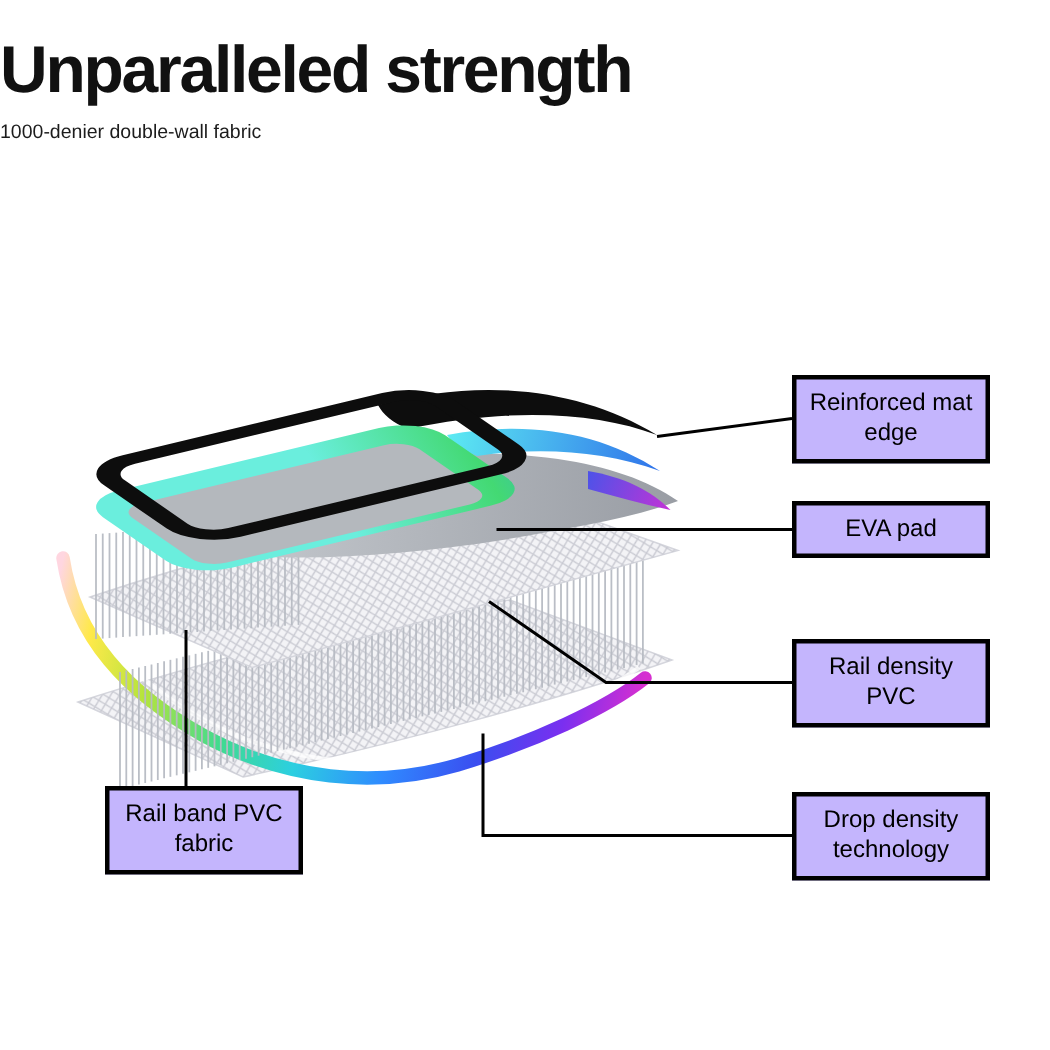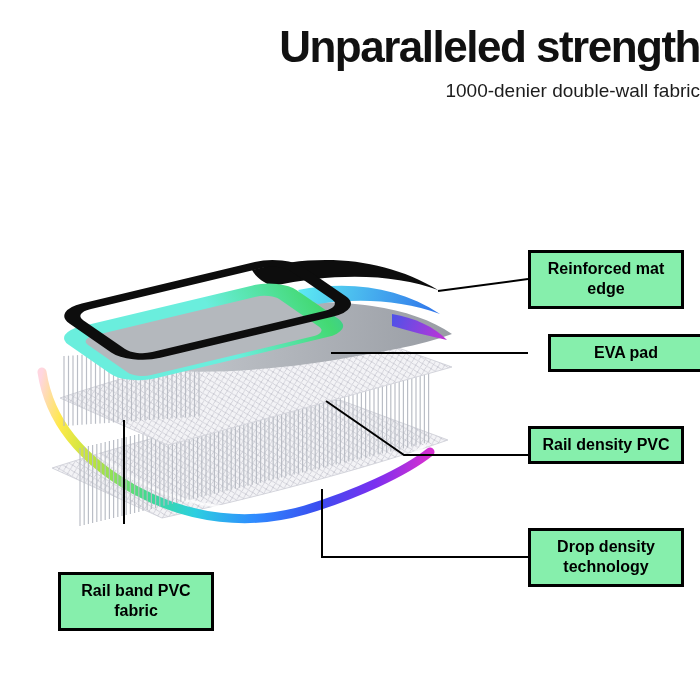--- a/index.html
+++ b/index.html
@@ -1,34 +1,34 @@
 <!DOCTYPE html>
 <html><head>
 <meta charset="utf-8">
 <style>
   html,body{margin:0;padding:0;}
   body{
     width:700px;height:700px;position:relative;background:#ffffff;
     font-family:"Liberation Sans", sans-serif;overflow:hidden;color:#111;
   }
-  .title-block{position:absolute;top:24px;left:0;width:700px;text-align:right;}
+  .title-block{position:absolute;top:24px;left:0;width:700px;text-align:left;}
   .title{margin:0;font-size:44px;font-weight:bold;letter-spacing:-1.5px;line-height:1.05;color:#111;}
   .title span{display:block;}
-  .subtitle{margin:10px 0 0 0;font-size:19px;font-weight:normal;letter-spacing:0;color:#1c1c1c;}
+  .subtitle{margin:10px 0 0 0;font-size:13px;font-weight:normal;letter-spacing:0;color:#1c1c1c;}
   .diagram{position:absolute;left:0;top:0;width:700px;height:700px;}
   .callout{
-    position:absolute;width:156px;box-sizing:border-box;
-    background:#86efac;border:3px solid #000;color:#000;
-    padding:6px 4px;font-size:16px;font-weight:bold;line-height:1.28;text-align:center;
+    position:absolute;width:132px;box-sizing:border-box;
+    background:#c4b5fd;border:3px solid #000;color:#000;
+    padding:6px 4px;font-size:16px;font-weight:normal;line-height:1.28;text-align:center;
   }
   #co-reinforced{left:528px;top:250px;}
-  #co-eva{left:548px;top:334px;}
+  #co-eva{left:528px;top:334px;}
   #co-pvc{left:528px;top:426px;}
   #co-drop{left:528px;top:528px;}
-  #co-rail{left:58px;top:524px;margin-top:48px;}
+  #co-rail{left:70px;top:524px;}
 </style>
 </head>
 <body>
 
 <div class="title-block">
   <h1 class="title">
     <span>Unparalleled strength</span>
   </h1>
   <p class="subtitle">1000-denier double-wall fabric</p>
 </div>

